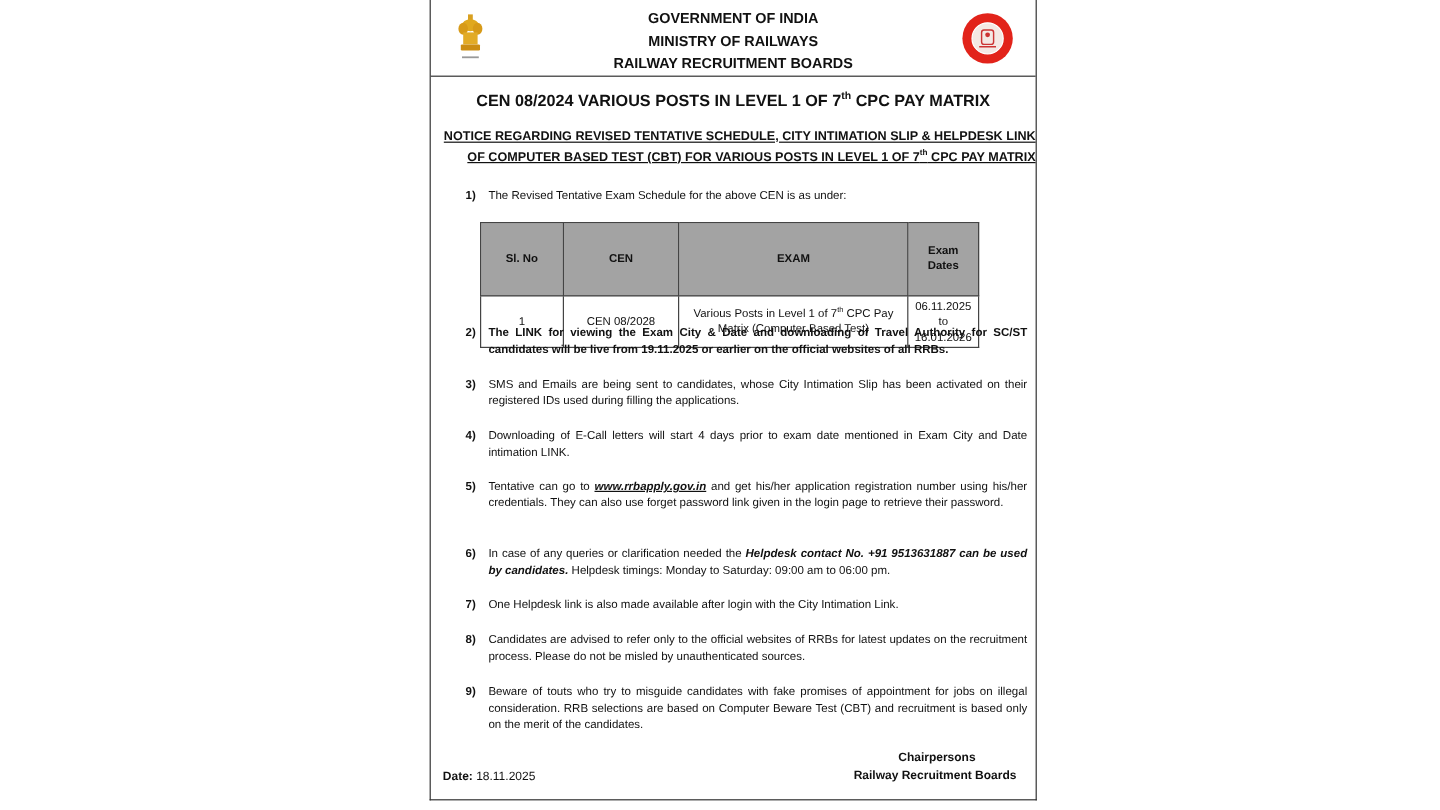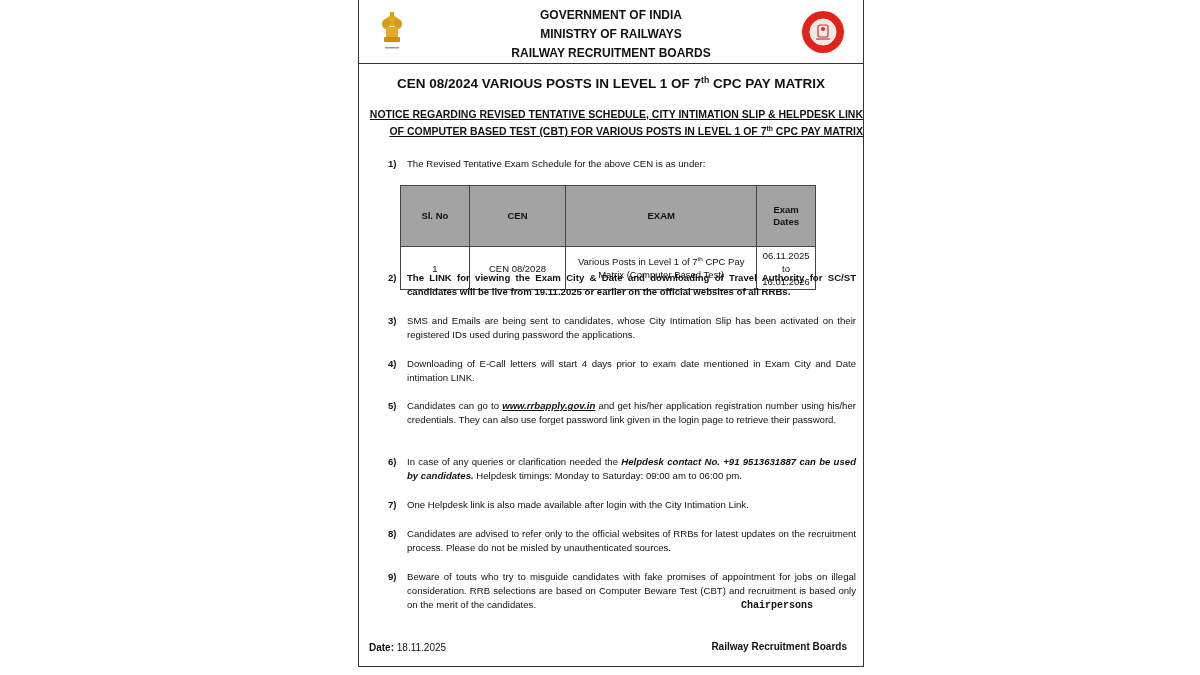--- a/index.html
+++ b/index.html
@@ -93,31 +93,31 @@
     </tbody>
   </table>
 
   <div class="pt bold" style="top:271px">
     <span class="num">2)</span>
     <span class="body">The LINK for viewing the Exam City &amp; Date and downloading of Travel Authority for SC/ST candidates will be live from 19.11.2025 or earlier on the official websites of all RRBs.</span>
   </div>
 
   <div class="pt" style="top:314px">
     <span class="num">3)</span>
-    <span class="body">SMS and Emails are being sent to candidates, whose City Intimation Slip has been activated on their registered IDs used during password the applications.</span>
+    <span class="body">SMS and Emails are being sent to candidates, whose City Intimation Slip has been activated on their registered IDs used during filling the applications.</span>
   </div>
 
   <div class="pt" style="top:357px">
     <span class="num">4)</span>
     <span class="body">Downloading of E-Call letters will start 4 days prior to exam date mentioned in Exam City and Date intimation LINK.</span>
   </div>
 
   <div class="pt" style="top:399px">
     <span class="num">5)</span>
-    <span class="body"><span>Candidates can go to </span><a class="link" style="color:#111">www.rrbapply.gov.in</a><span> and get his/her application registration number using his/her credentials. They can also use forget password link given in the login page to retrieve their password.</span></span>
+    <span class="body"><span>Tentative can go to </span><a class="link" style="color:#111">www.rrbapply.gov.in</a><span> and get his/her application registration number using his/her credentials. They can also use forget password link given in the login page to retrieve their password.</span></span>
   </div>
 
   <div class="pt" style="top:455px">
     <span class="num">6)</span>
     <span class="body"><span>In case of any queries or clarification needed the </span><span class="bi">Helpdesk contact No. +91 9513631887 can be used by candidates.</span><span> Helpdesk timings: Monday to Saturday: 09:00 am to 06:00 pm.</span></span>
   </div>
 
   <div class="pt" style="top:498px">
     <span class="num">7)</span>
     <span class="body">One Helpdesk link is also made available after login with the City Intimation Link.</span>
@@ -126,17 +126,17 @@
   <div class="pt" style="top:527px">
     <span class="num">8)</span>
     <span class="body">Candidates are advised to refer only to the official websites of RRBs for latest updates on the recruitment process. Please do not be misled by unauthenticated sources.</span>
   </div>
 
   <div class="pt" style="top:570px">
     <span class="num">9)</span>
     <span class="body">Beware of touts who try to misguide candidates with fake promises of appointment for jobs on illegal consideration. RRB selections are based on Computer Beware Test (CBT) and recruitment is based only on the merit of the candidates.</span>
   </div>
 
-  <div class="sign" style="top:600px; right:50px;font-family:Liberation Mono, monospace;">Chairpersons</div>
+  <div class="sign" style="top:626px; right:50px;">Chairpersons</div>
   <div class="sign" style="top:641px">Railway Recruitment Boards</div>
 
   <div class="date"><span class="bold">Date:</span><span> 18.11.2025</span></div>
 </div>
 
 </body></html>

